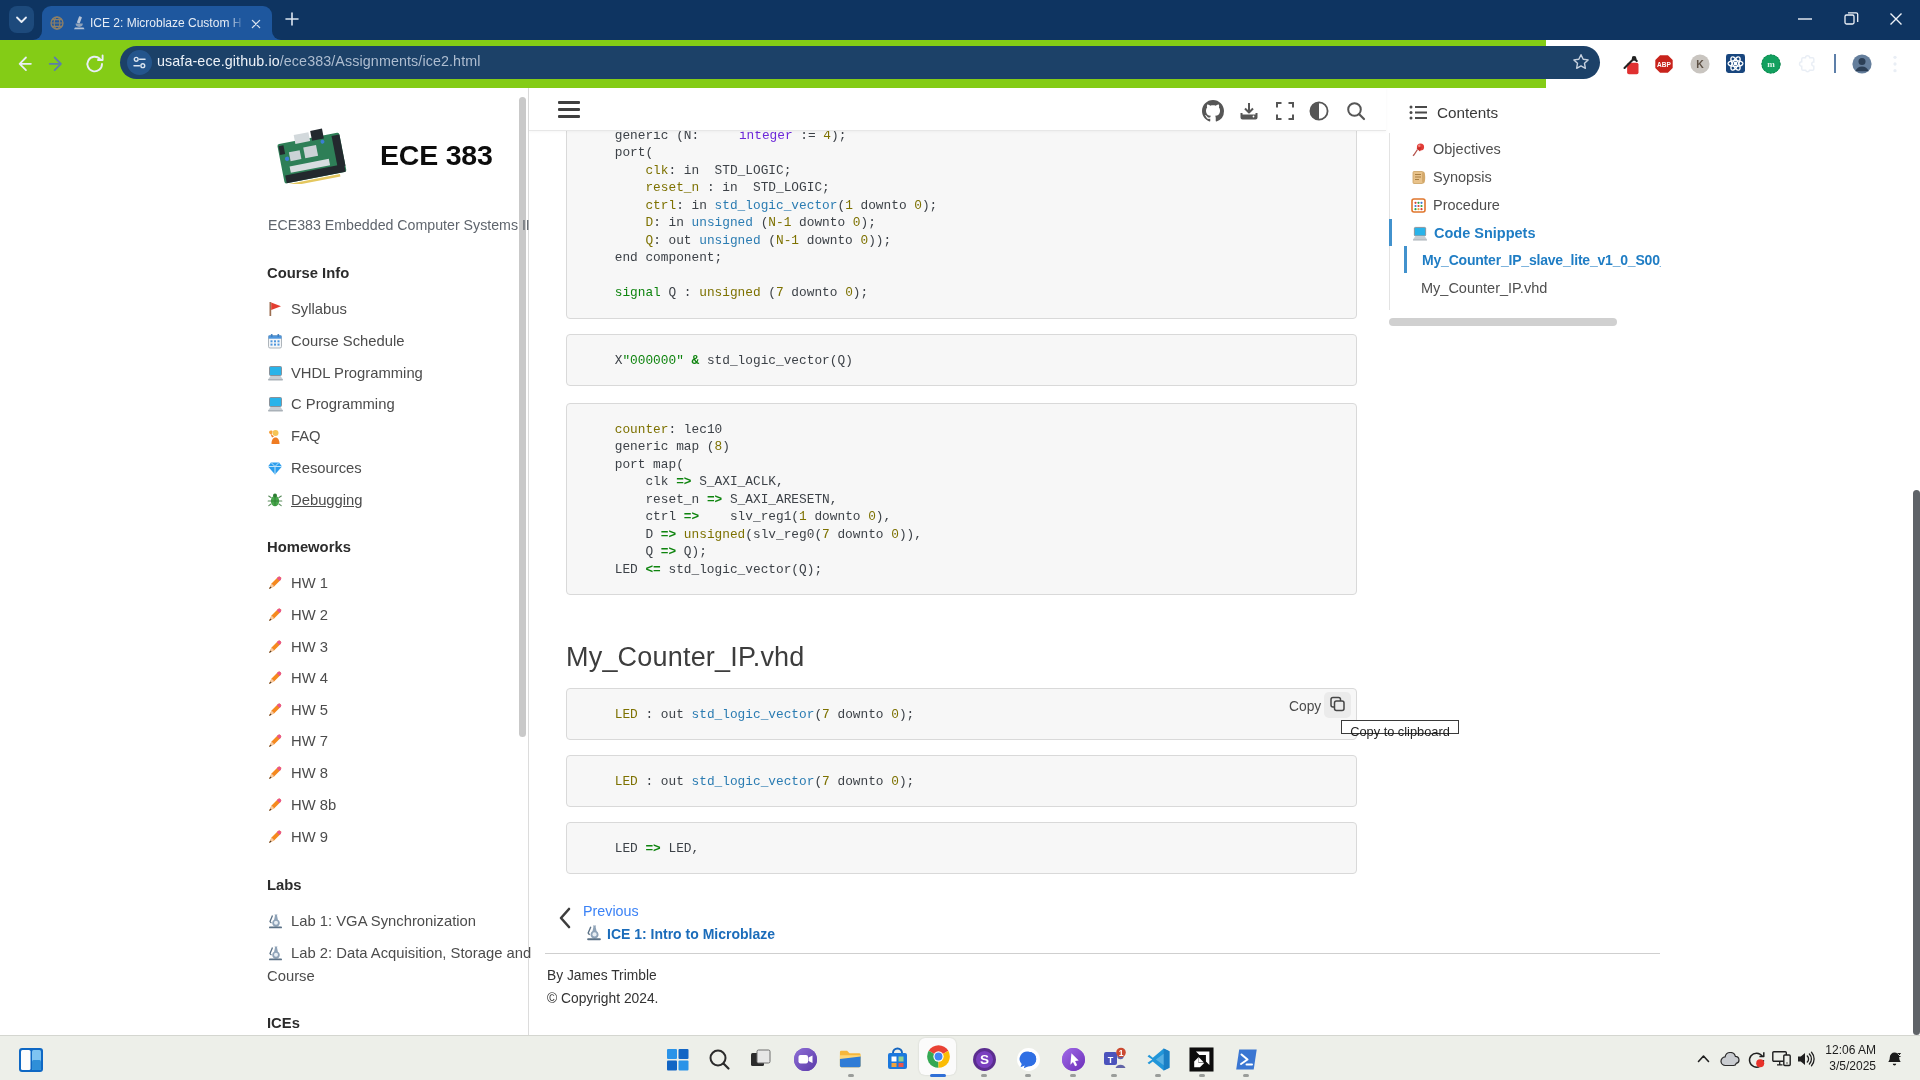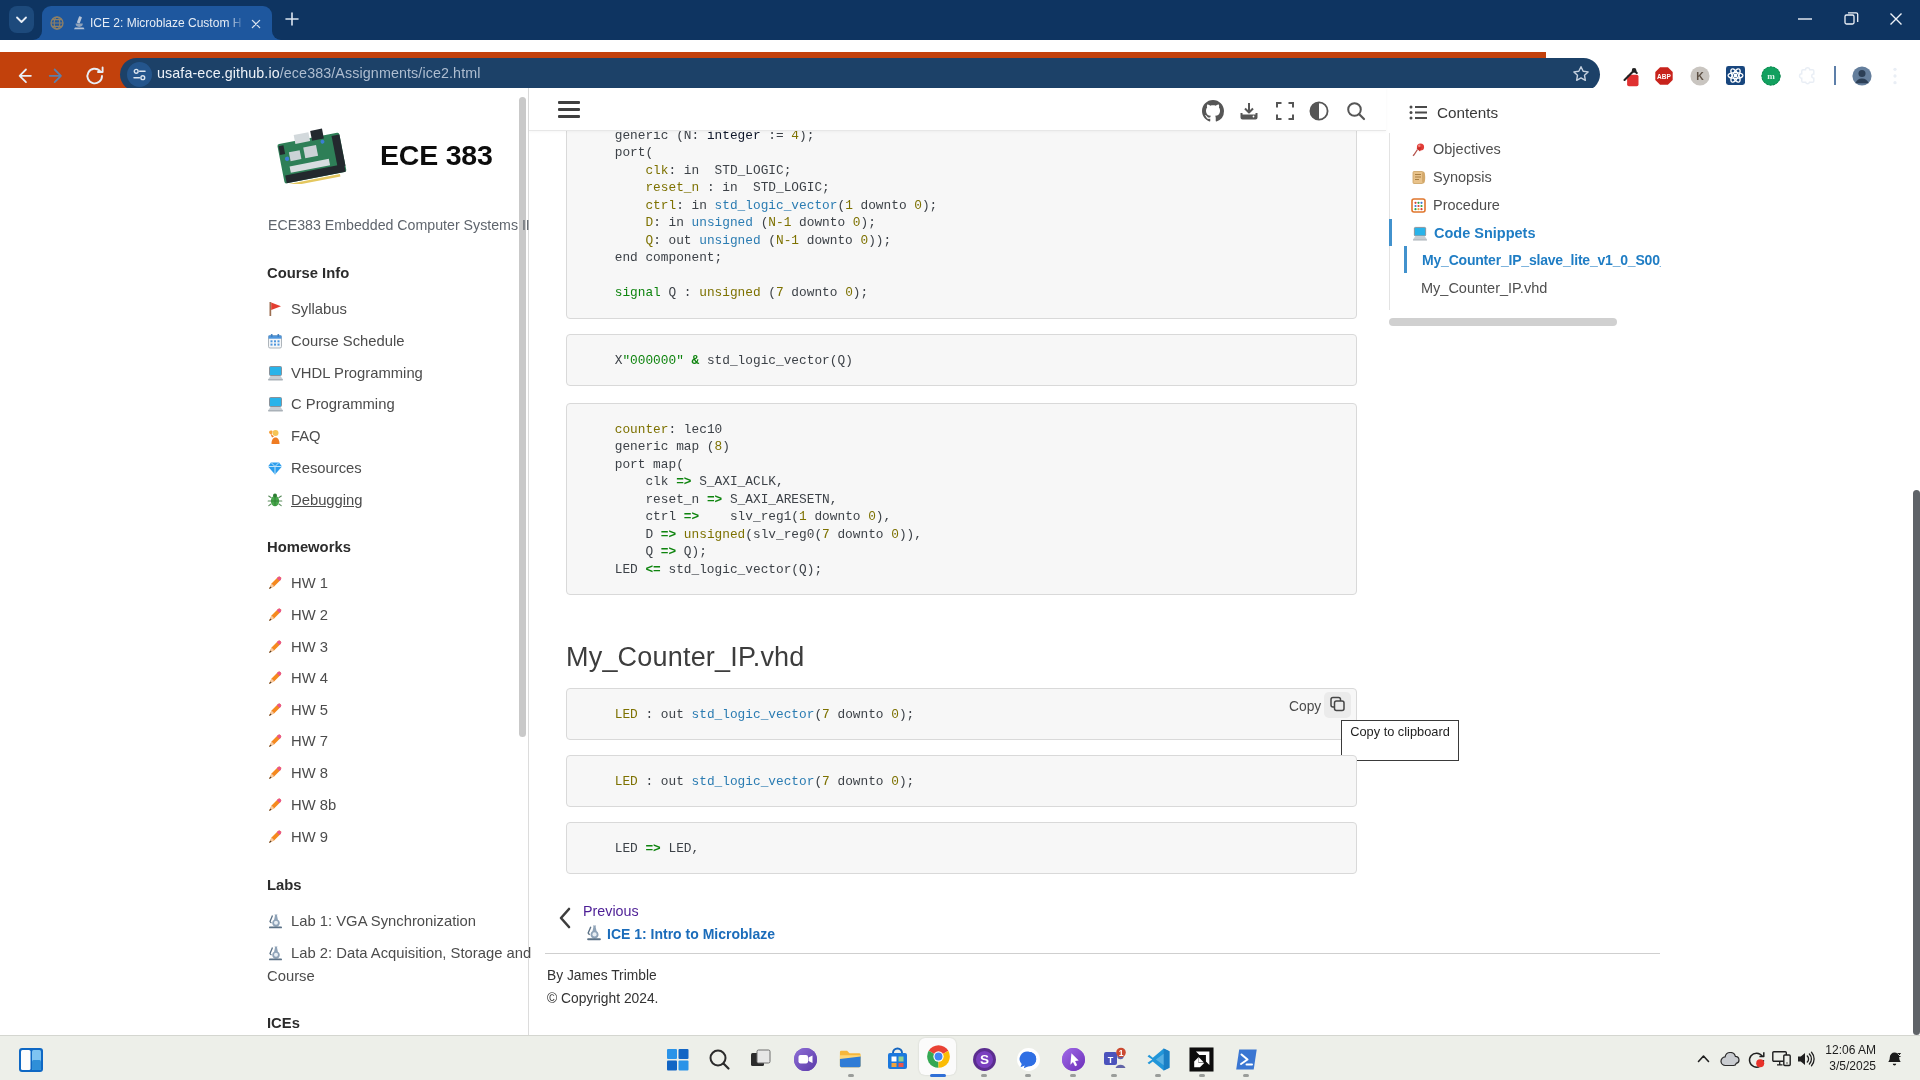--- a/index.html
+++ b/index.html
@@ -18,21 +18,21 @@
 .tabcurve2 { position:absolute; bottom:0; width:9px; height:9px; background:#1e579e; }
 .tabcurve2.l { left:-9px; }
 .tabcurve2.r { right:-9px; }
 #tabtitle { position:absolute; left:48px; top:7px; width:158px; height:20px; overflow:hidden; color:#e7edf5; font-size:12px; line-height:20px; white-space:nowrap; }
 #tabfade { position:absolute; left:186px; top:6px; width:22px; height:24px; background:linear-gradient(90deg, rgba(30,87,158,0), #1e579e 75%); }
 #tabclose { position:absolute; left:206px; top:10px; width:16px; height:16px; color:#dce5f0; font-size:15px; line-height:16px; text-align:center; }
 #newtab { position:absolute; left:282px; top:9px; width:20px; height:20px; color:#dce5f0; font-size:19px; line-height:20px; text-align:center; }
 .wctl { position:absolute; top:0; width:46px; height:38px; color:#eef2f8; }
 
 
-#toolbar { position:absolute; left:0; top:40px; width:1546px; height:48px; background:#c2410c;margin-top:12px; }
+#toolbar { position:absolute; left:0; top:40px; width:1546px; height:48px; background:#84cc16; }
 #urlpill { position:absolute; left:120px; top:6px; width:1480px; height:33px; border-radius:17px; background:#1c4168; }
 #tunecirc { position:absolute; left:7px; top:4px; width:25px; height:25px; border-radius:50%; background:#24558c; }
 #urltext { position:absolute; left:37px; top:7px; font-size:14.3px; color:#eef2f8; letter-spacing:0.1px; }
 #urltext .dim { color:#aebdd0; }
 
 
 #page { position:absolute; left:0; top:88px; width:1920px; height:947px; background:#fff; }
 #sbdivider { position:absolute; left:528px; top:0; width:1px; height:947px; background:#dcdcdc; }
 #sbthumb { position:absolute; left:519px; top:9px; width:7px; height:640px; background:#c9c9c9; border-radius:4px; }
 
@@ -50,30 +50,30 @@
 #hamb { position:absolute; left:29px; top:13px; width:22px; height:17px; }
 #hamb div { height:2.6px; background:#3f3f3f; border-radius:1px; margin-bottom:4.4px; }
 .hico { position:absolute; top:12px; width:22px; height:22px; color:#565656; z-index:6; }
 
 .codeblock { position:absolute; left:566px; width:791px; background:#f7f7f7; border:1px solid #d9d9d9; border-radius:4px; padding:16.5px 17px; }
 .codeblock pre { font-family:"Liberation Mono", monospace; font-size:12.8px; line-height:17.5px; color:#3d4248; white-space:pre; }
 .cO { color:#7d7100; }
 .cB { color:#2b7cb2; }
 .cG { color:#0e840e; font-weight:bold; }
 .cS { color:#0e840e; }
-.cT { color:#0f172a; }
+.cT { color:#6d28d9;margin-left:32px; }
 
 #h2title { position:absolute; left:566px; top:554px; font-size:27px; font-weight:400; color:#3d3d3d; letter-spacing:0.2px; }
 
 #copylbl { position:absolute; left:1289px; top:611px; font-size:13.8px; color:#4a4a4a; }
 #copybtn { position:absolute; left:1324px; top:604px; width:27px; height:26px; background:#ebebeb; border-radius:5px; }
-#tooltip { position:absolute; left:1341px; top:632px; width:118px; height:41px; background:#fff; border:1.5px solid #3a3a3a; font-size:12.8px; color:#1f1f1f; text-align:center; line-height:21px; }
+#tooltip { position:absolute; left:1341px; top:632px; width:118px; height:14px; background:#fff; border:1.5px solid #3a3a3a; font-size:12.8px; color:#1f1f1f; text-align:center; line-height:21px; }
 
 #prevchev { position:absolute; left:556px; top:817px; width:18px; height:26px; color:#3d3d3d; }
-#prevlbl { position:absolute; left:583px; top:815px; font-size:14.3px; color:#4c1d95; }
+#prevlbl { position:absolute; left:583px; top:815px; font-size:14.3px; color:#3b82f6; }
 #prevlink { position:absolute; left:585px; top:836px; font-size:14px; font-weight:bold; color:#1b6cba; }
 #prevlink .ic { display:inline-block; width:18px; height:17px; vertical-align:-2.5px; margin-right:4px; }
 
 #footerhr { position:absolute; left:545px; top:865px; width:1115px; height:1px; background:#cfcfcf; }
 .foot { position:absolute; left:547px; font-size:13.8px; color:#333; }
 
 
 #tocborder { position:absolute; left:1389px; top:45px; width:1px; height:177px; background:#e3e3e3; }
 #tochead { position:absolute; left:1437px; top:16px; font-size:15.3px; color:#3a3a3a; }
 #tocheadic { position:absolute; left:1409px; top:16px; width:19px; height:17px; color:#4a4a4a; }

